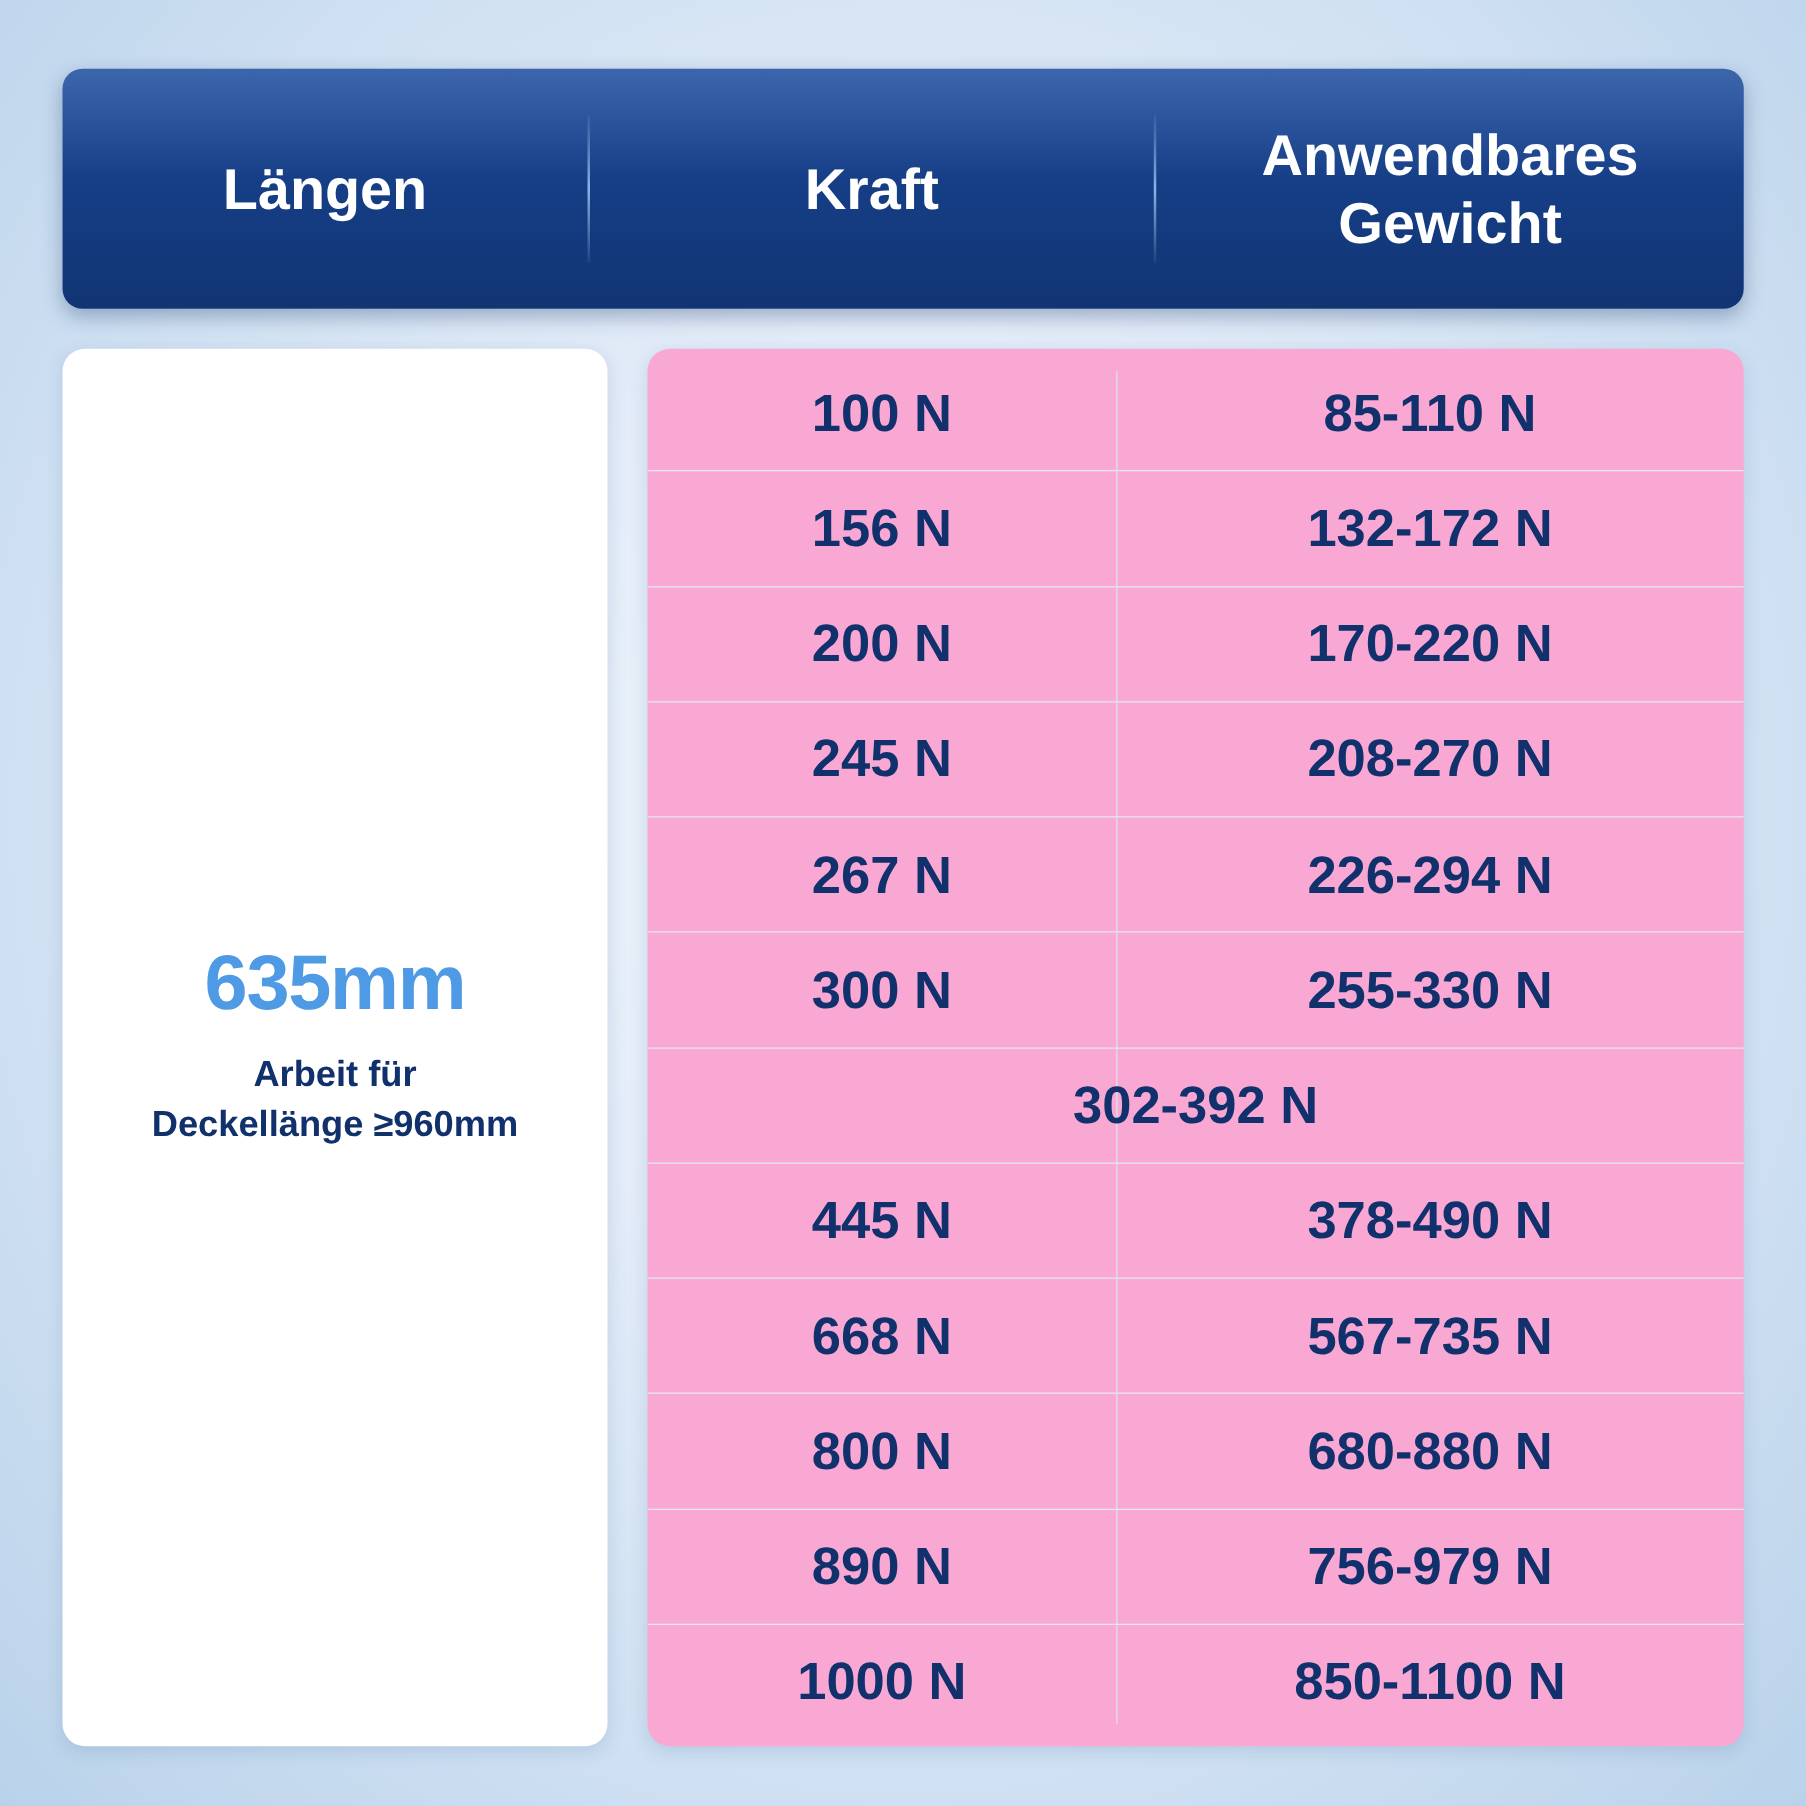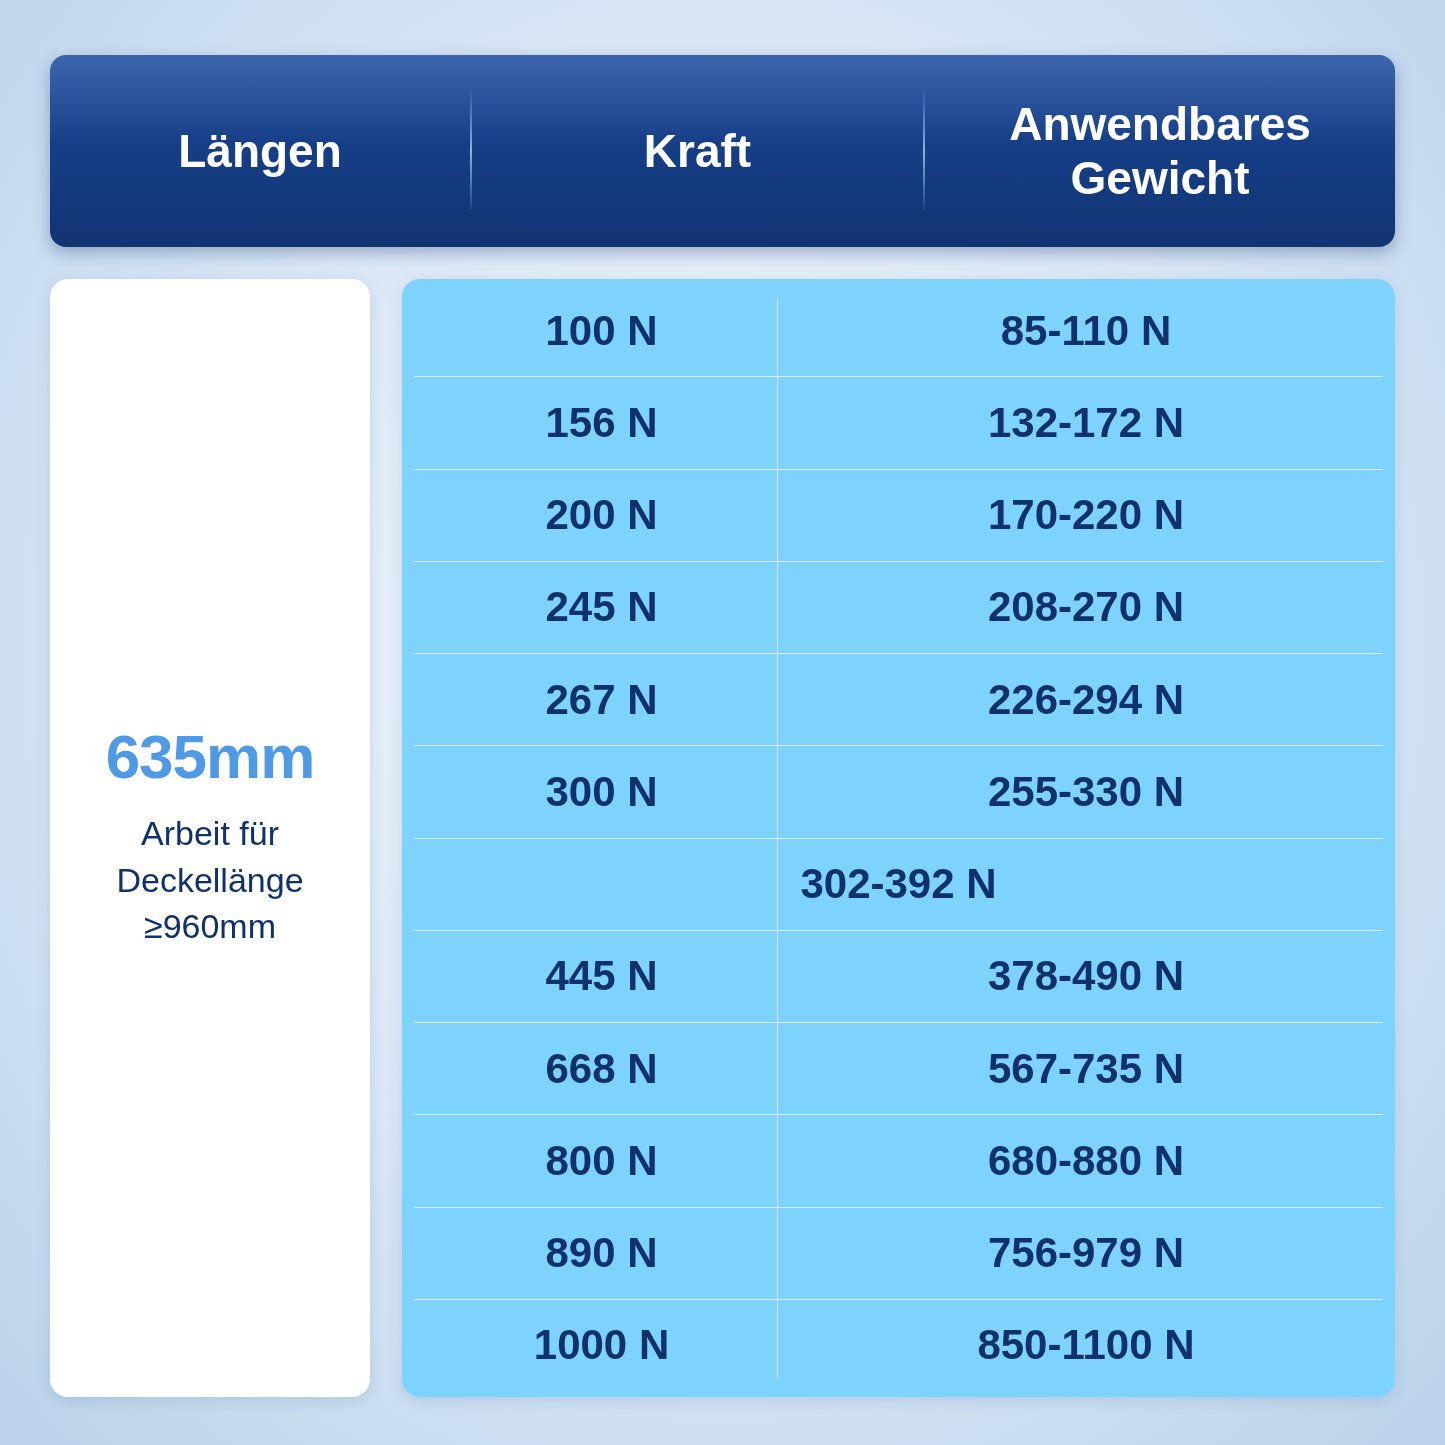--- a/index.html
+++ b/index.html
@@ -69,59 +69,59 @@
 
   
   .body-row {
     display: flex;
     margin-top: 32px;
     height: 1118px;
     align-items: stretch;
   }
 
   .len-card {
-    width: 320px;
+    width: 436px;
     background: #ffffff;
     border-radius: 18px;
     box-shadow: 0 4px 14px rgba(70, 110, 160, 0.18);
     display: flex;
     flex-direction: column;
     align-items: center;
     justify-content: center;
     text-align: center;
     box-sizing: border-box;
     padding: 0 14px;
   }
   .len-value {
     font-size: 62px;
     font-weight: bold;
     color: #4e9ae4;
     letter-spacing: -1px;
     line-height: 1;
     margin-bottom: 22px;
   }
   .len-note {
-    font-size: 34px;
-    font-weight: normal;
+    font-size: 29px;
+    font-weight: bold;
     color: #10316b;
     line-height: 1.38;
     text-align: center;
   }
 
   .table-card {
     flex: 1;
     margin-left: 32px;
-    background: #7dd3fc;
+    background: #f9a8d4;
     border-radius: 18px;
     box-shadow: 0 4px 14px rgba(70, 110, 160, 0.18);
     display: flex;
     flex-direction: column;
     overflow: hidden;
     box-sizing: border-box;
-    padding: 6px 12px;
+    padding: 6px 0;
     position: relative;
   }
 
   .t-row {
     flex: 1;
     display: flex;
     align-items: center;
     border-bottom: 1px solid #e2e8f0;
     position: relative;
   }

